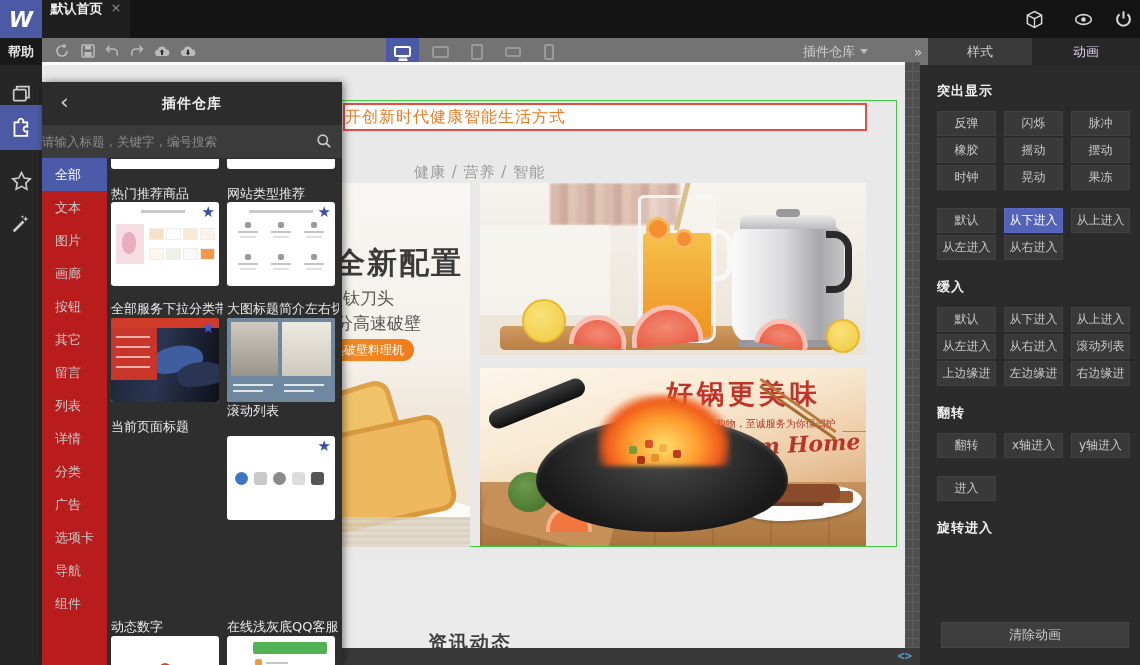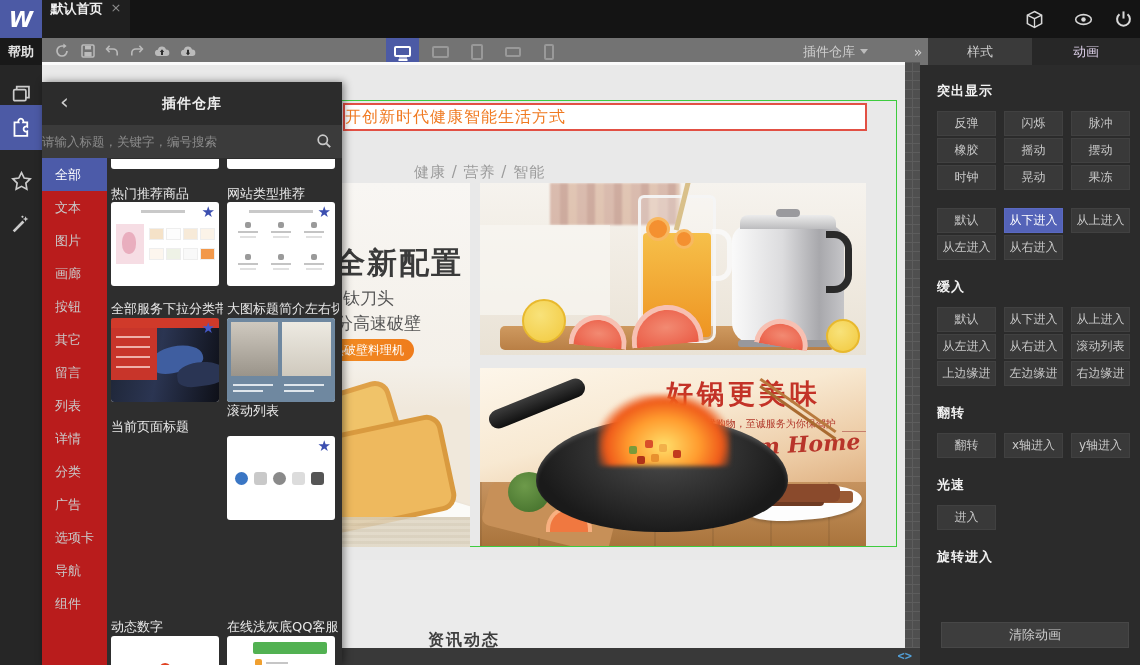--- a/index.html
+++ b/index.html
@@ -48,21 +48,21 @@
 
   
   #workspace{position:absolute;left:42px;top:62px;width:878px;height:603px;background:#e9e9e9;overflow:hidden}
   #ws-topline{position:absolute;left:0;top:0;width:863px;height:3px;background:#fbfbfb}
   #section-outline{position:absolute;left:150px;top:38px;width:705px;height:447px;border:1px solid #3ecc3e;background:#e9e9e9}
   #heading-box{position:absolute;left:301px;top:41px;width:524px;height:28px;background:#fff;border:2px solid #e25044;
     overflow:hidden;white-space:nowrap}
   #heading-box span{color:#f07a21;font-size:16px;line-height:24px;letter-spacing:1px}
   #tagline{position:absolute;left:372px;top:101px;color:#9b9b9b;font-size:15px;letter-spacing:1px}
   #news-band{position:absolute;left:0;top:498px;width:863px;height:88px;background:#ebebeb}
-  #news-title{position:absolute;left:386px;top:70px;color:#3f3f3f;font-size:16px;font-weight:bold;letter-spacing:2px}
+  #news-title{position:absolute;left:386px;top:70px;color:#3f3f3f;font-size:19px;font-weight:bold;letter-spacing:2px}
 
   
   #feature{position:absolute;left:220px;top:121px;width:208px;height:364px;overflow:hidden;
     background:linear-gradient(180deg,#f8f6f3 0%,#f4f0e9 50%,#f0e8db 62%)}
   #f-title{position:absolute;left:73px;top:60px;font-size:30px;font-weight:bold;color:#3a3a3a;letter-spacing:2px}
   #f-line1{position:absolute;left:81px;top:104px;font-size:17px;color:#555}
   #f-line2{position:absolute;left:74px;top:129px;font-size:17px;color:#555}
   #f-btn{position:absolute;left:8px;top:156px;width:144px;height:22px;border-radius:11px;
     background:linear-gradient(90deg,#f59a28,#ef7c1c);color:#fff;font-size:12px;line-height:22px;
     text-align:right;padding-right:10px;cursor:pointer}
@@ -596,21 +596,20 @@
       <span class="ab">右边缘进</span>
     </div>
 
     <h3 class="sec-title">翻转</h3>
     <div class="bgrid">
       <span class="ab">翻转</span>
       <span class="ab">x轴进入</span>
       <span class="ab">y轴进入</span>
     </div>
 
-    <h3 class="sec-title">光速</h3>
     <div class="bgrid">
       <span class="ab">进入</span>
     </div>
 
     <h3 class="sec-title">旋转进入</h3>
 
     <div id="clear-btn">清除动画</div>
   </div>
 
 </div>

